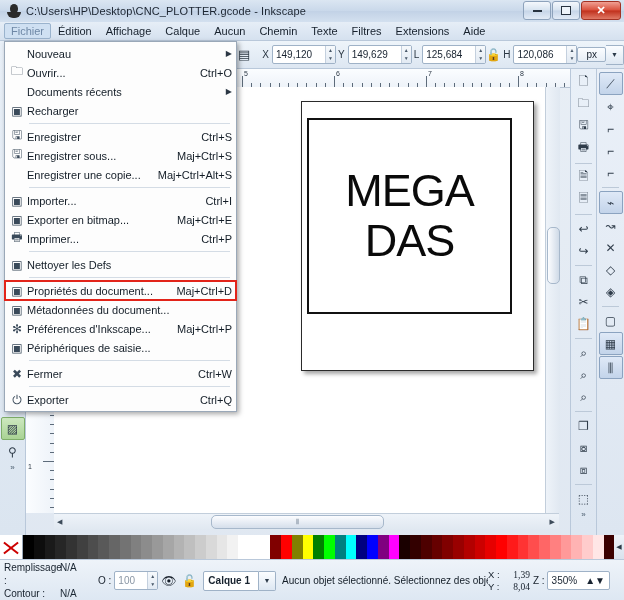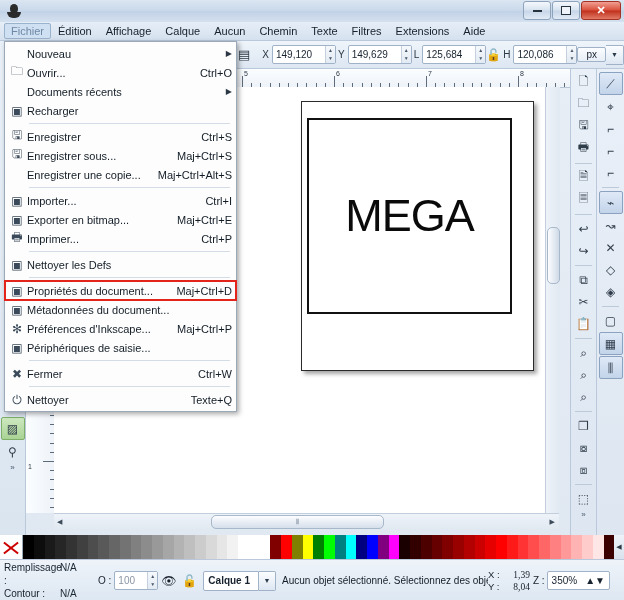--- a/index.html
+++ b/index.html
@@ -186,20 +186,21 @@
   .fm-sep{height:1px;background:#d4dce5;margin:3px 6px 3px 24px;}
   .fm-item.hl{outline:2px solid #e2241a;outline-offset:-1px;}
 </style>
 </head>
 <body>
 
 <div id="app">
 
   <div class="titlebar">
     <div class="title-ico"></div>
+    <div class="title-text">C:\Users\HP\Desktop\CNC_PLOTTER.gcode - Inkscape</div>
     <div class="wincontrols">
       <div class="wbtn">
           <span class="dash"></span>
         </div>
       <div class="wbtn">
           <span class="sq"></span>
         </div>
       <div class="wbtn close">✕</div>
     </div>
   </div>
@@ -397,20 +398,21 @@
       <div class="tickv" style="width: 4px; top: 401.6px;"></div>
       <div class="tickv" style="width: 4px; top: 410.8px;"></div>
       <div class="tickv" style="width: 4px; top: 420px;"></div>
     </div>
 
   <div class="canvaswrap">
     <div class="canvas">
       <div class="page"></div>
       <div class="shape-rect">
         <div class="mega">MEGA</div>
+        <div class="mega">DAS</div>
       </div>
     </div>
   </div>
 
   <div class="vscroll">
     <div class="thumb"></div>
   </div>
   <div class="hscroll">
     <span class="sc-arrow" style="left:3px;top:4px;">◀</span>
     <div class="thumb">⦀</div>
@@ -656,18 +658,18 @@
       </div>
       <div class="fm-sep"></div>
       <div class="fm-item">
         <span class="fm-ico">✖</span>
         <span class="fm-lab">Fermer</span>
         <span class="fm-acc">Ctrl+W</span>
       </div>
       <div class="fm-sep"></div>
       <div class="fm-item">
         <span class="fm-ico">⏻</span>
-        <span class="fm-lab">Nettoyer</span>
-        <span class="fm-acc">Texte+Q</span>
+        <span class="fm-lab">Exporter</span>
+        <span class="fm-acc">Ctrl+Q</span>
       </div>
     </div>
 
 </div>
 
 </body></html>

